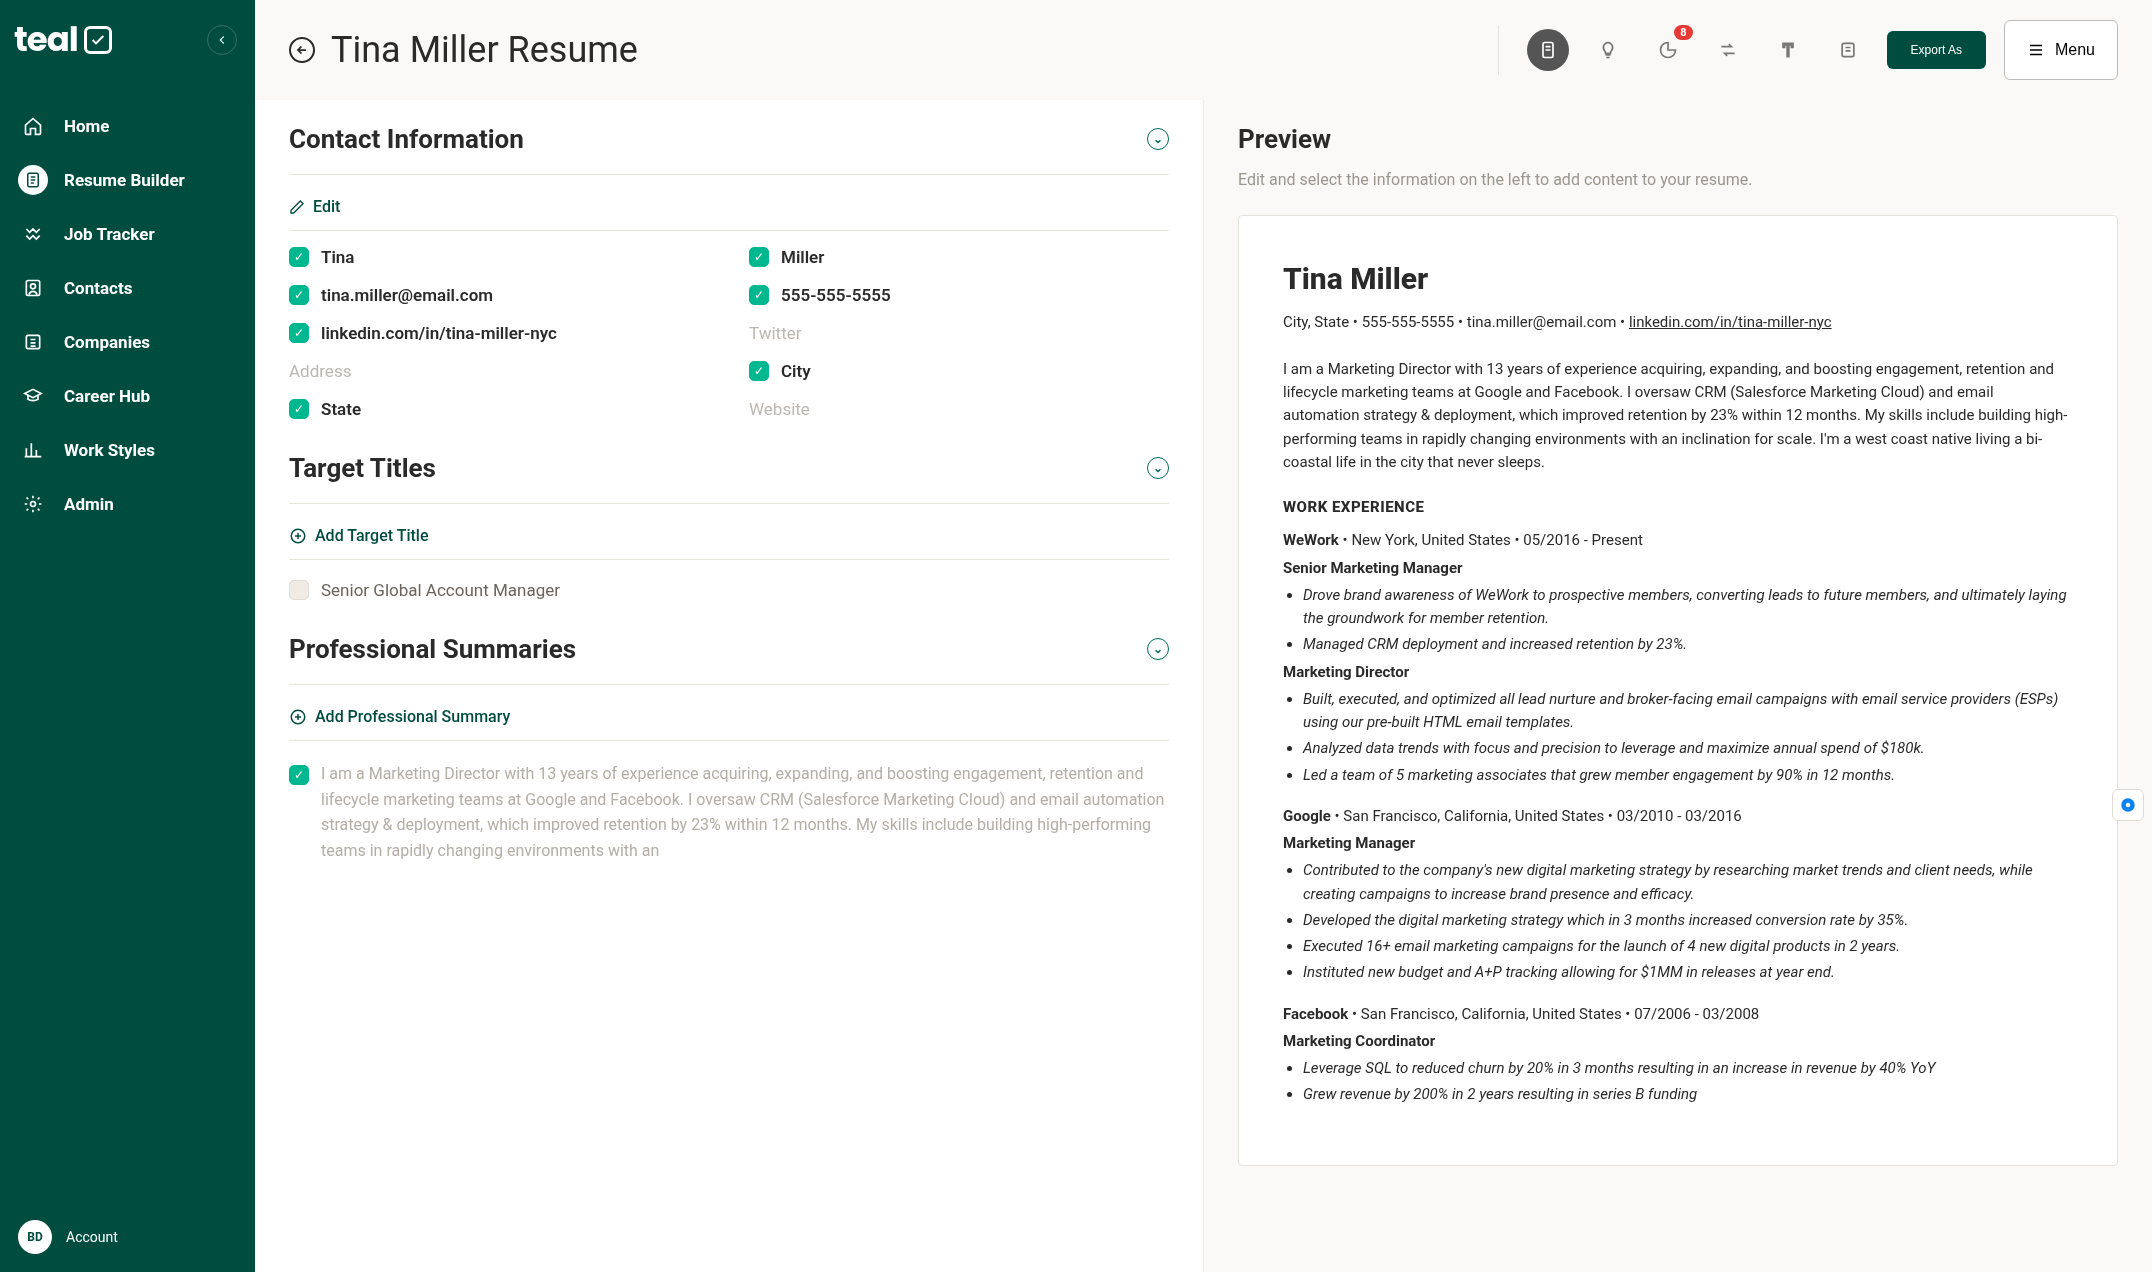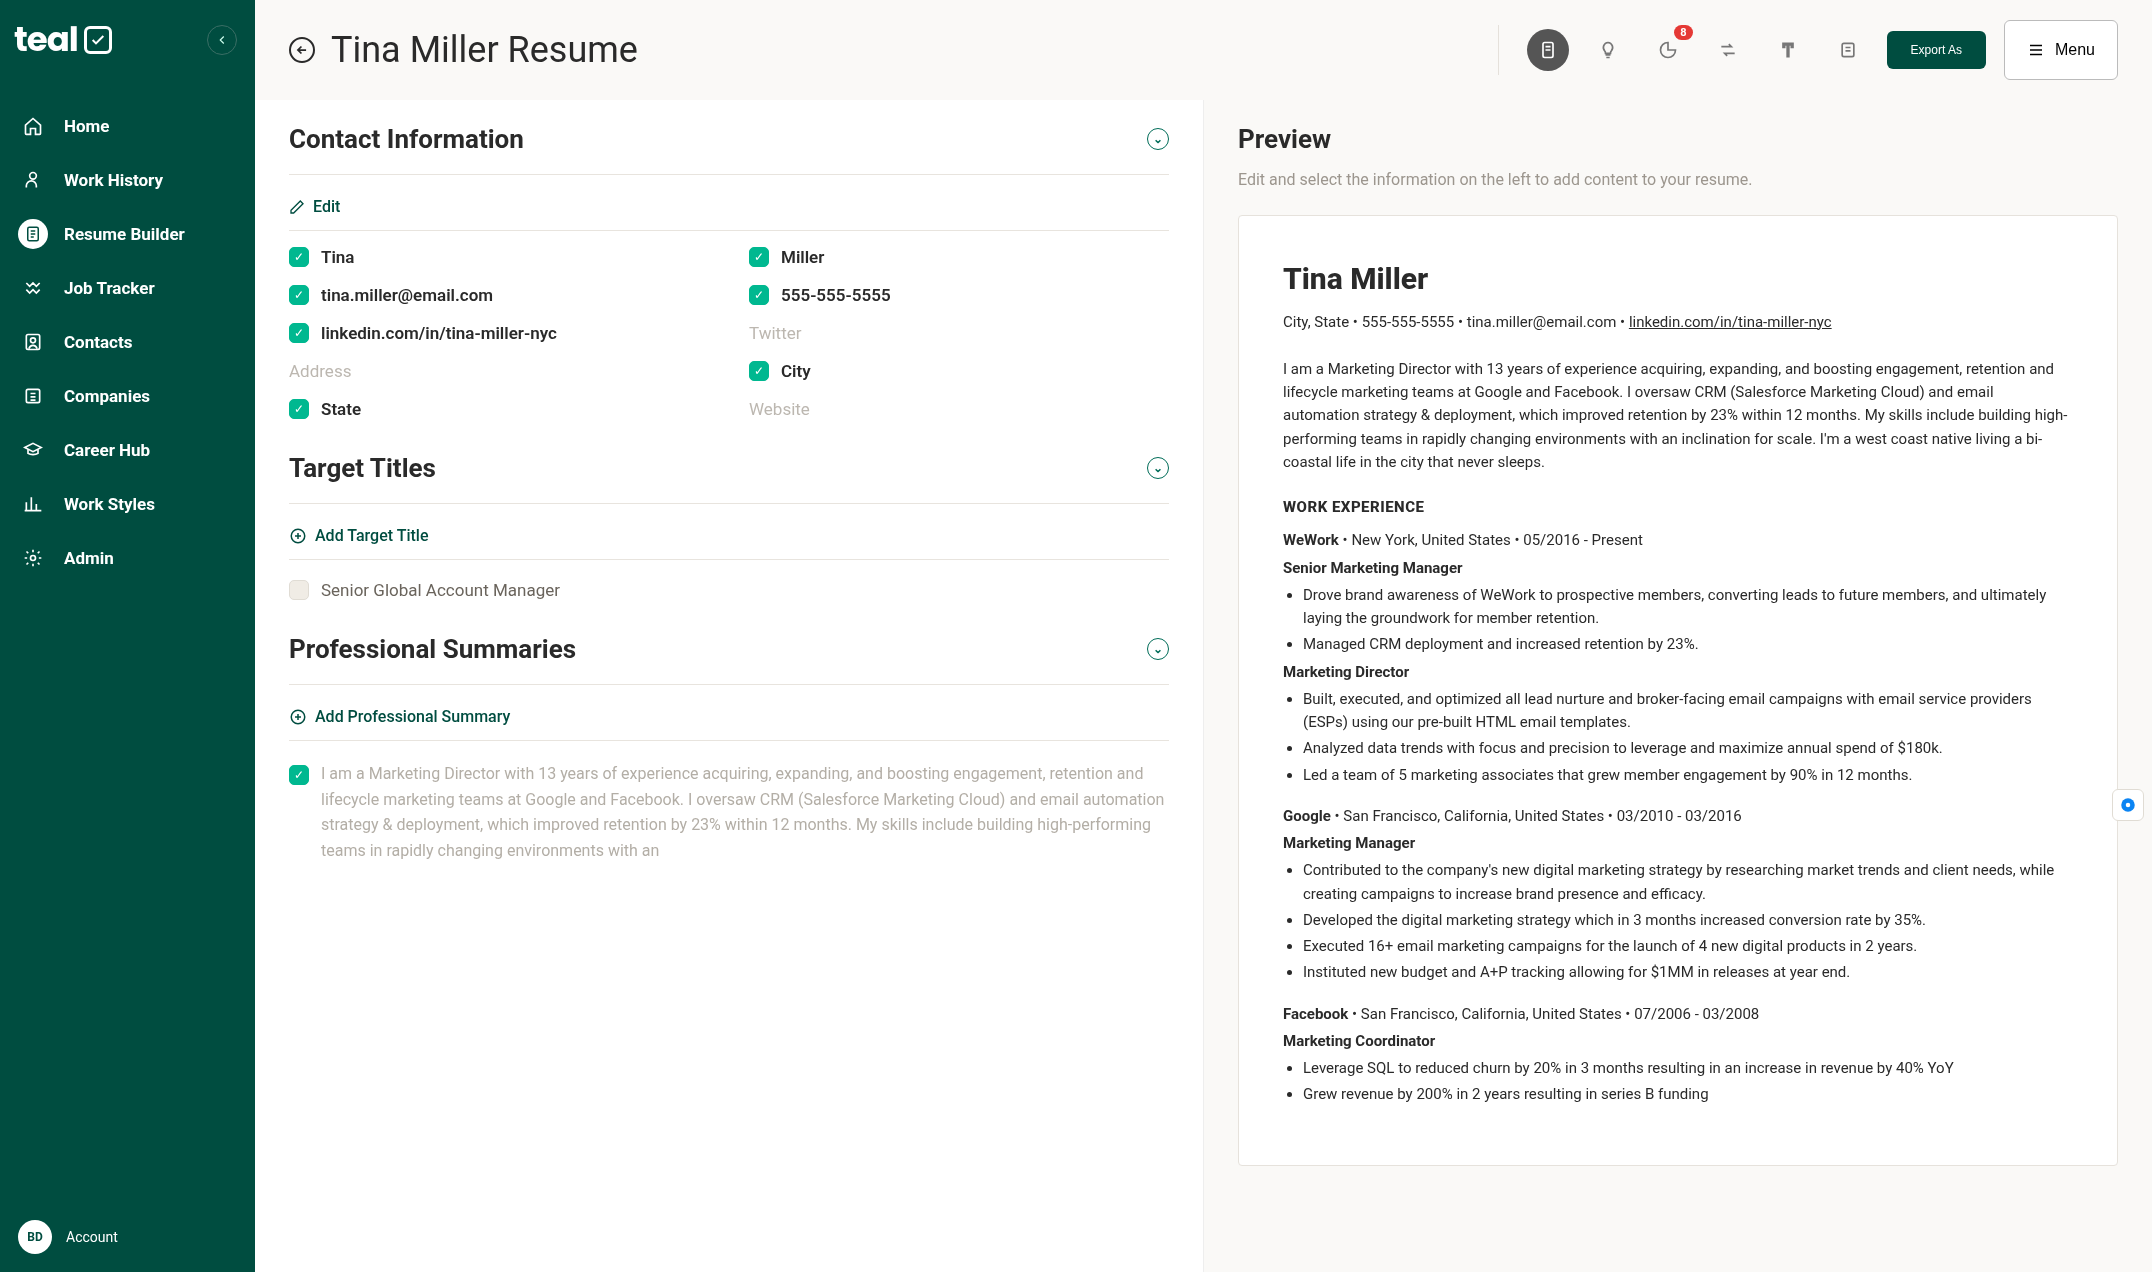--- a/index.html
+++ b/index.html
@@ -141,21 +141,21 @@
 .resume-name { font-size:30px; font-weight:800; margin-bottom:8px; }
 .resume-contact { font-size:15px; margin-bottom:24px; }
 .resume-contact a { color:#2a2a2a; text-decoration:underline; }
 .resume-summary { margin-bottom:22px; }
 .resume-h2 { font-weight:800; font-size:15px; letter-spacing:0.5px; margin-bottom:10px; }
 .job { margin-bottom:18px; }
 .job-line1 { font-size:15px; }
 .job-line1 .company { font-weight:700; }
 .job-title { font-weight:700; margin:4px 0 4px; }
 .job ul { margin-left:20px; }
-.job li { margin-bottom:3px; }
+.job li { margin-bottom:3px;font-style:italic; }
 
 .float-icon {
   position:fixed; right:8px; top: 62%; width:32px; height:32px; border-radius:6px;
   background:#fff; border:1px solid #e0dcd4; display:flex; align-items:center; justify-content:center;
   color:#0b84f3; cursor:pointer;
 }
 svg { display:block; }
 </style>
 </head>
 <body>
@@ -180,29 +180,20 @@
     </div>
 
     <nav class="nav">
       <div class="nav-item">
         <span class="nav-ico">
             <svg width="20" height="20" viewBox="0 0 24 24" fill="none" stroke="currentColor" stroke-width="2">
               <path d="M3 11l9-8 9 8v10a1 1 0 01-1 1h-5v-7h-6v7H4a1 1 0 01-1-1V11z"></path>
             </svg>
           </span>
         <span>Home</span>
-      </div>
-      <div class="nav-item">
-        <span class="nav-ico">
-            <svg width="20" height="20" viewBox="0 0 24 24" fill="none" stroke="currentColor" stroke-width="2">
-              <circle cx="12" cy="7" r="4"></circle>
-              <path d="M4 21v-2a6 6 0 0112 0v2"></path>
-            </svg>
-          </span>
-        <span>Work History</span>
       </div>
       <div class="nav-item active">
         <span class="nav-ico">
             <svg width="18" height="18" viewBox="0 0 24 24" fill="none" stroke="currentColor" stroke-width="2">
               <rect x="5" y="3" width="14" height="18" rx="2"></rect>
               <path d="M9 8h6M9 12h6M9 16h4"></path>
             </svg>
           </span>
         <span>Resume Builder</span>
       </div>

